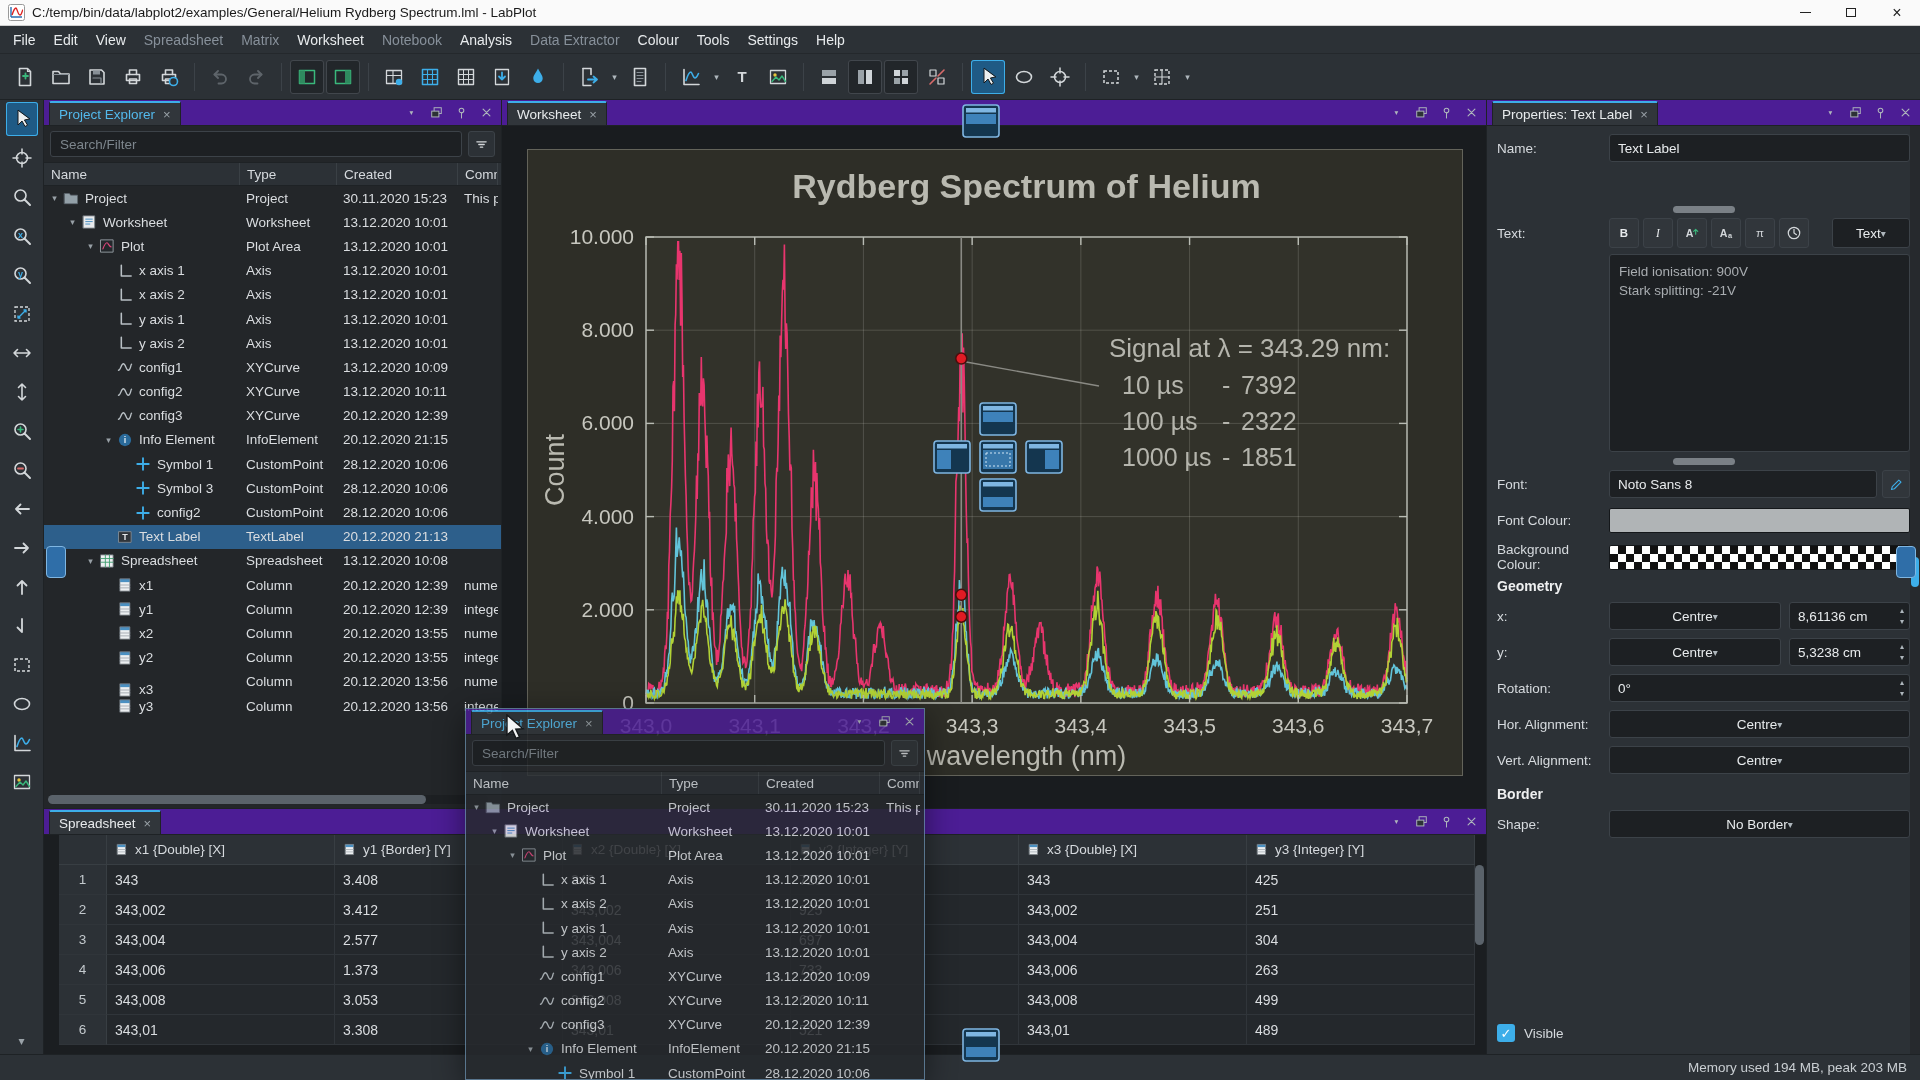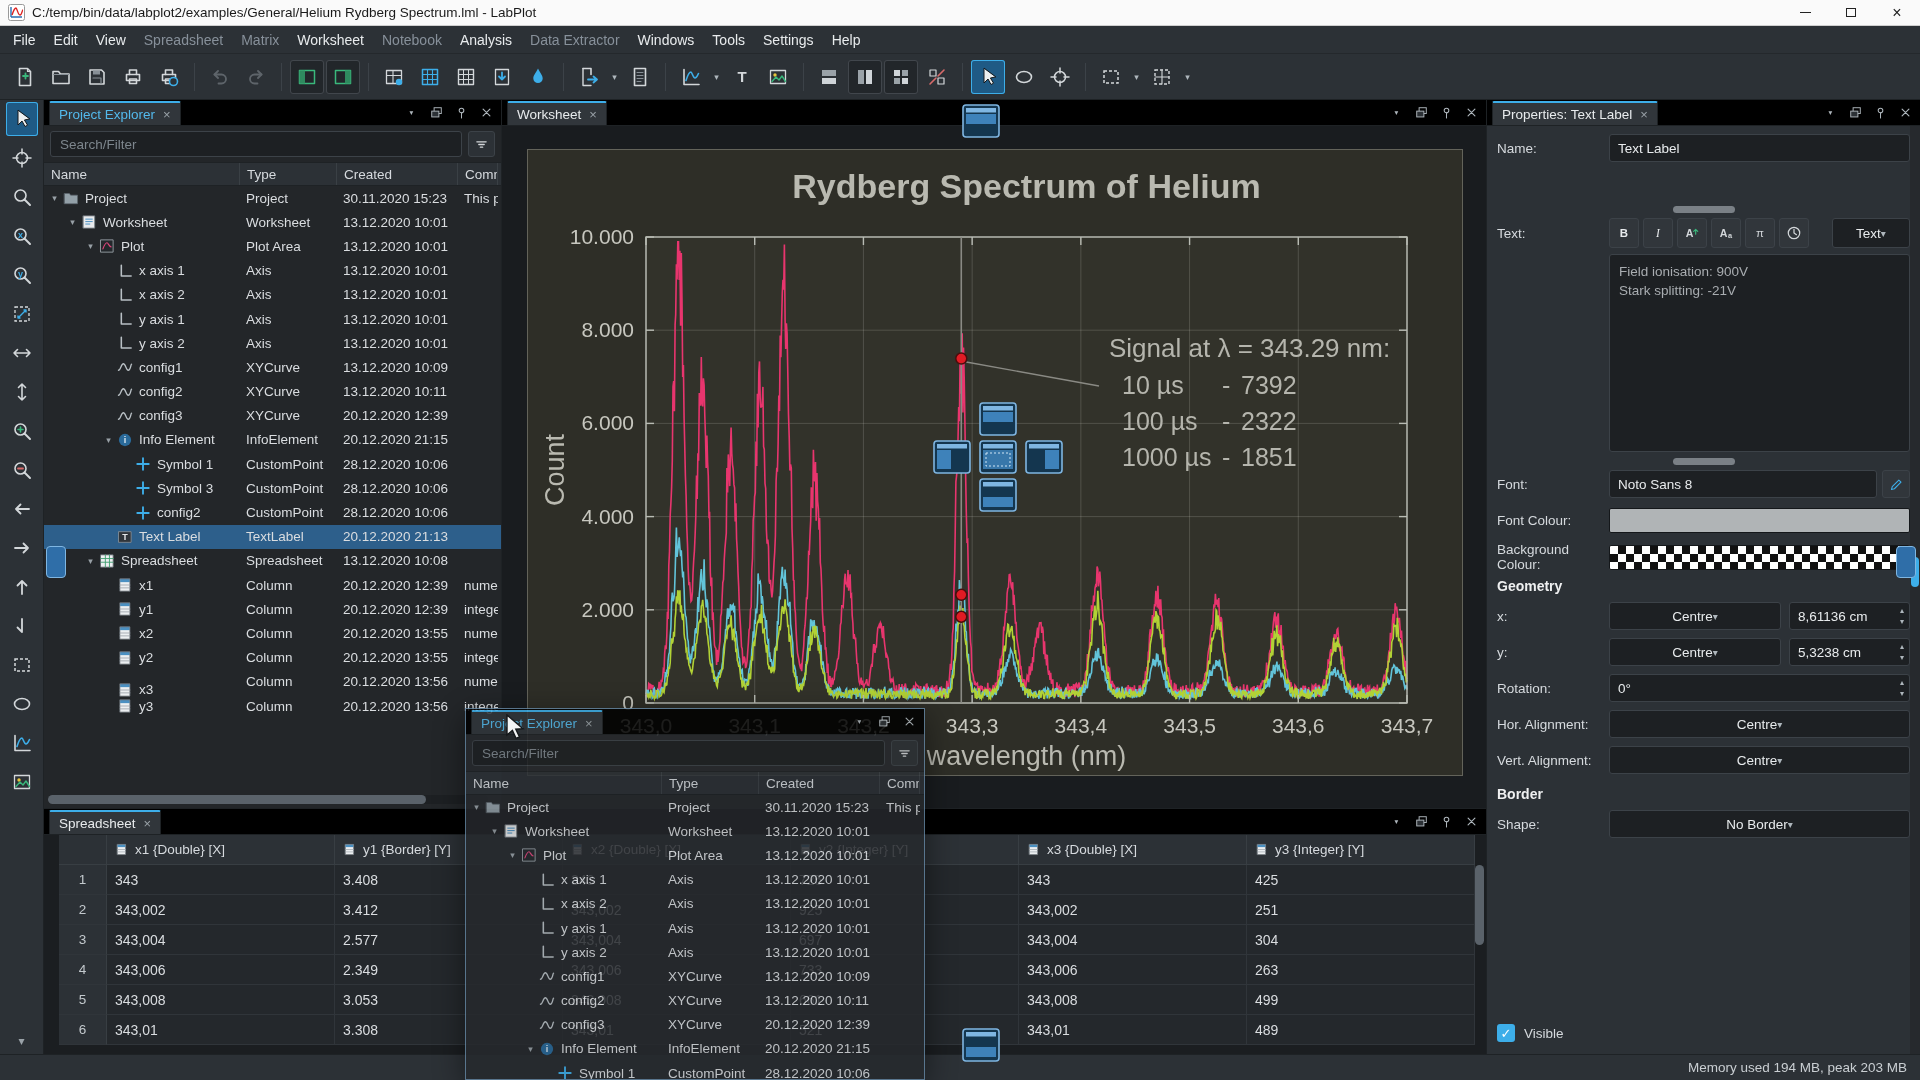--- a/index.html
+++ b/index.html
@@ -33,21 +33,21 @@
 .strip-btn{width:32px;height:34px;margin-bottom:5px;border-radius:3px;display:flex;align-items:center;justify-content:center}
 .strip-btn.active{background:#1f5a85;box-shadow:inset 0 0 0 1px #3daee9}
 .strip-more{position:absolute;bottom:6px;left:0;right:0;text-align:center;color:#9aa2a8;font-size:12px}
 .center-col{width:1442px;display:flex;flex-direction:column}
 .upper{height:708px;display:flex}
 .pe-dock{width:458px;border-right:1px solid #1e2225;display:flex;flex-direction:column;background:#232629}
 .ws-dock{flex:1;display:flex;flex-direction:column;background:#232629}
 .ss-dock{flex:1;border-top:1px solid #1e2225;display:flex;flex-direction:column;background:#202428;overflow:hidden;position:relative}
 .props-dock{width:434px;border-left:1px solid #1e2225;display:flex;flex-direction:column;background:#2c3136}
 
-.dockbar{height:26px;background:#000000;border-bottom:1px solid #1e2225;display:flex;align-items:flex-end;position:relative;flex:none}
+.dockbar{height:26px;background:#4c1d95;border-bottom:1px solid #1e2225;display:flex;align-items:flex-end;position:relative;flex:none}
 .tab{height:24px;display:flex;align-items:center;gap:8px;padding:0 9px;background:#31363b;border:1px solid #1e2225;border-bottom:none;border-top:2px solid #3daee9;border-radius:2px 2px 0 0;margin-left:5px;font-size:13.5px;color:#e8ebed;white-space:nowrap}
 .tab.blue{color:#53b9ec}
 .tab-x{color:#9aa2a8;font-size:13px}
 .dock-btns{position:absolute;right:6px;top:3px;display:flex;gap:7px}
 .dock-btn{width:18px;height:18px;display:flex;align-items:center;justify-content:center;color:#aeb6bc;font-size:10px}
 
 .pe-body{position:relative;flex:1;background:#232629;overflow:hidden}
 .search-row{margin:5px 6px;display:flex;gap:6px}
 .search-input{flex:1;height:26px;background:#1d2023;border:1px solid #3c4248;border-radius:3px;color:#7d868d;font-size:13.5px;padding:0 9px;display:flex;align-items:center}
 .filter-btn{width:27px;height:26px;border:1px solid #3c4248;border-radius:3px;display:flex;align-items:center;justify-content:center;background:#2c3136}
@@ -129,21 +129,21 @@
   <div class="menubar" id="menubar">
       <div class="menu-item">File</div>
       <div class="menu-item">Edit</div>
       <div class="menu-item">View</div>
       <div class="menu-item dim">Spreadsheet</div>
       <div class="menu-item dim">Matrix</div>
       <div class="menu-item">Worksheet</div>
       <div class="menu-item dim">Notebook</div>
       <div class="menu-item">Analysis</div>
       <div class="menu-item dim">Data Extractor</div>
-      <div class="menu-item">Windows</div>
+      <div class="menu-item">Colour</div>
       <div class="menu-item">Tools</div>
       <div class="menu-item">Settings</div>
       <div class="menu-item">Help</div>
     </div>
 
   <div class="toolbar" id="toolbar">
       <div class="tb-group">
         <div class="tb-btn">
           <span class="" style="display: flex;">
             <svg width="22" height="22" viewBox="0 0 22 22">
@@ -1186,21 +1186,21 @@
                 <div class="ss-c">343,004</div>
                 <div class="ss-c">2.577</div>
                 <div class="ss-c">343,004</div>
                 <div class="ss-c">697</div>
                 <div class="ss-c">343,004</div>
                 <div class="ss-c">304</div>
               </div>
               <div class="ss-row">
                 <div class="ss-rn">4</div>
                 <div class="ss-c">343,006</div>
-                <div class="ss-c">2.349</div>
+                <div class="ss-c">1.373</div>
                 <div class="ss-c">343,006</div>
                 <div class="ss-c">733</div>
                 <div class="ss-c">343,006</div>
                 <div class="ss-c">263</div>
               </div>
               <div class="ss-row">
                 <div class="ss-rn">5</div>
                 <div class="ss-c">343,008</div>
                 <div class="ss-c">3.053</div>
                 <div class="ss-c">343,008</div>

